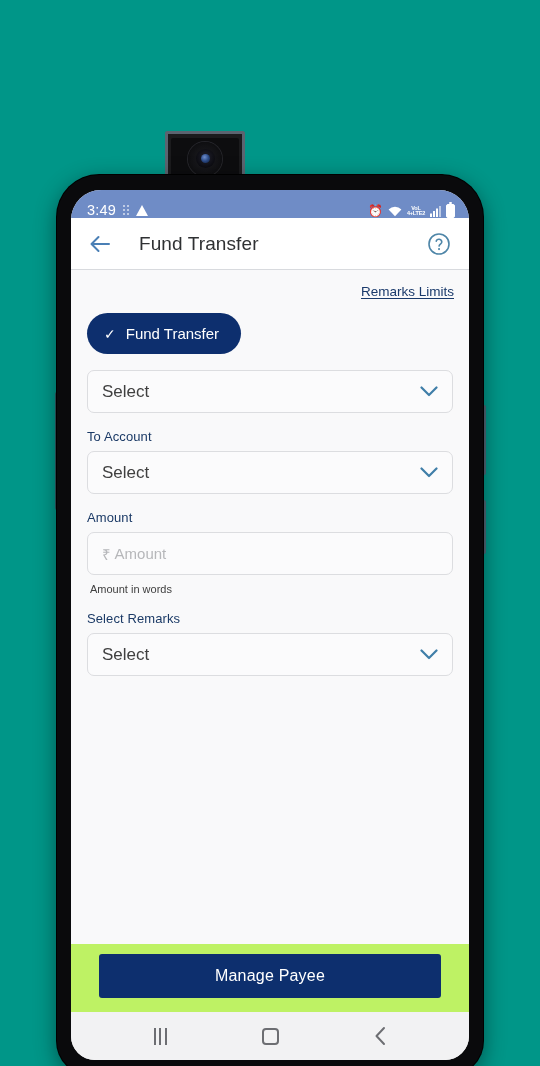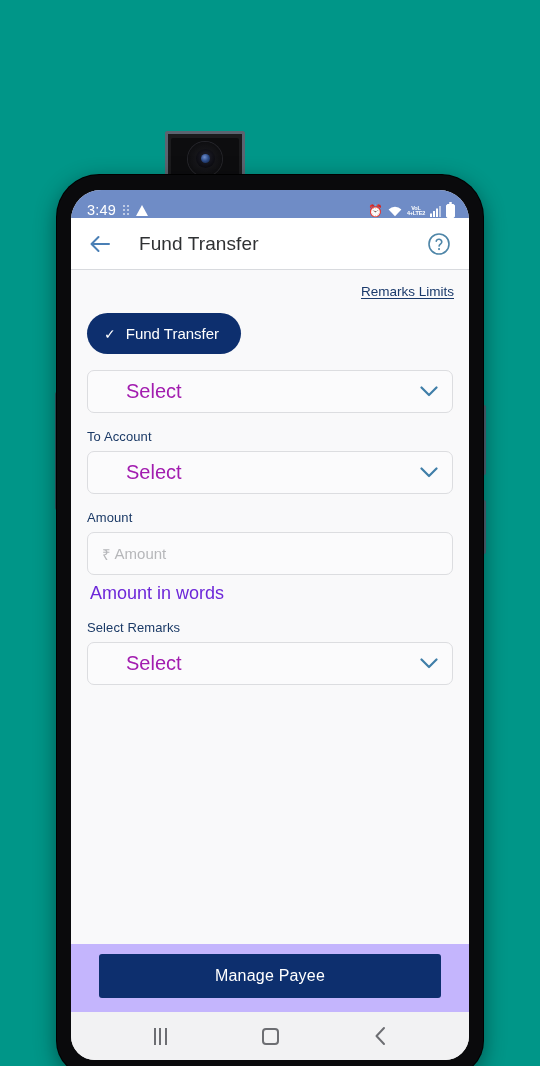--- a/index.html
+++ b/index.html
@@ -227,35 +227,35 @@
   .field-box {
     height: 43px;
     background: #fbfbfc;
     border: 1px solid #dcdde0;
     border-radius: 7px;
     display: flex;
     align-items: center;
     padding: 0 14px;
     cursor: pointer;
   }
-  .field-value { font-size: 20px; color: #a21caf; flex: 1; margin-left: 24px; }
+  .field-value { font-size: 17px; color: #404040; flex: 1; }
   .field-placeholder { font-size: 15px; color: #b6b7ba; flex: 1; }
   .rupee { font-size: 15px; color: #b6b7ba; margin-right: 4px; }
   .chev { flex: none; }
   .helper-text {
-    font-size: 18px;
-    color: #6d28d9;
+    font-size: 11px;
+    color: #404040;
     margin-top: 8px;
     padding-left: 3px;
   }
 
   
   #cta-wrap {
     flex: none;
-    background: #c4b5fd;
+    background: #bef264;
     padding: 10px 28px 14px;
   }
   #manage-payee-btn {
     height: 44px;
     background: #0d2f6e;
     color: #fff;
     font-size: 16px;
     display: flex;
     align-items: center;
     justify-content: center;

